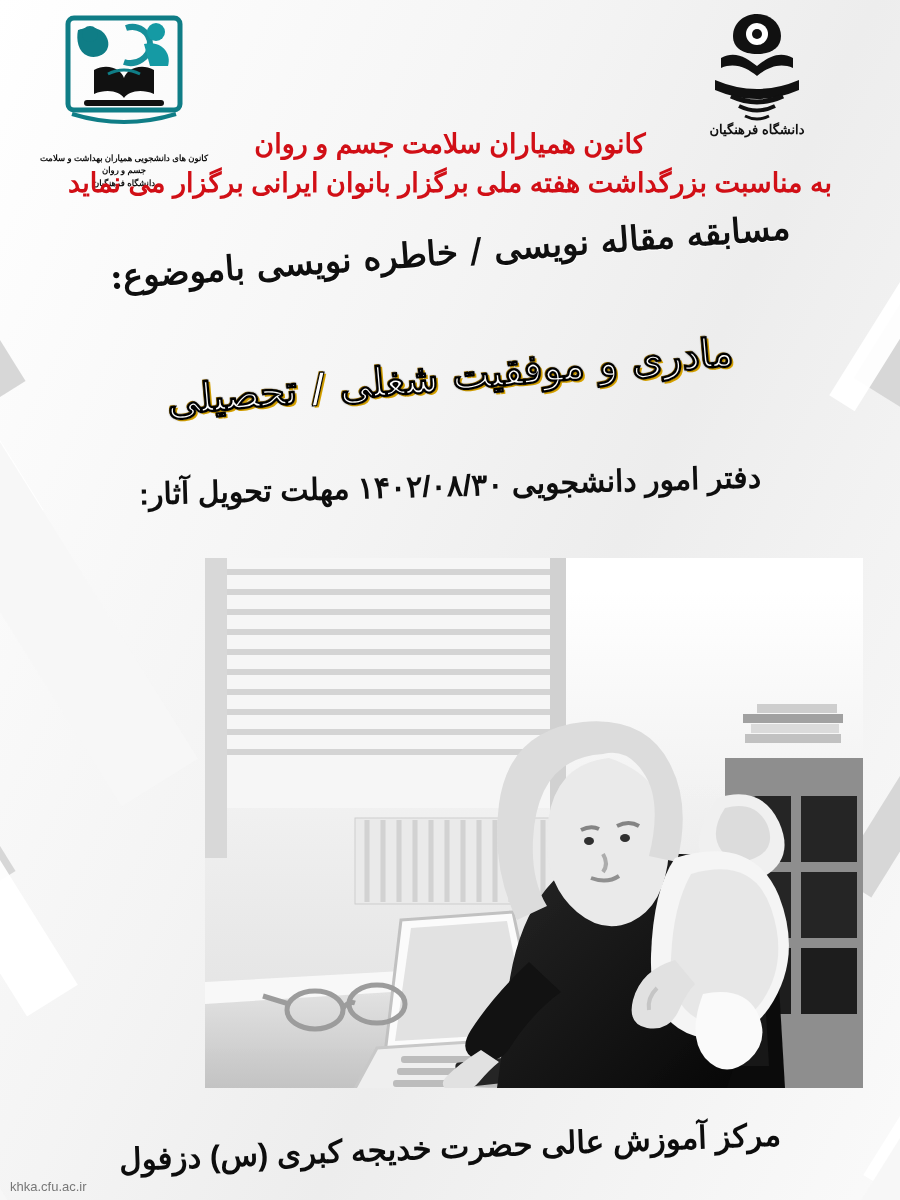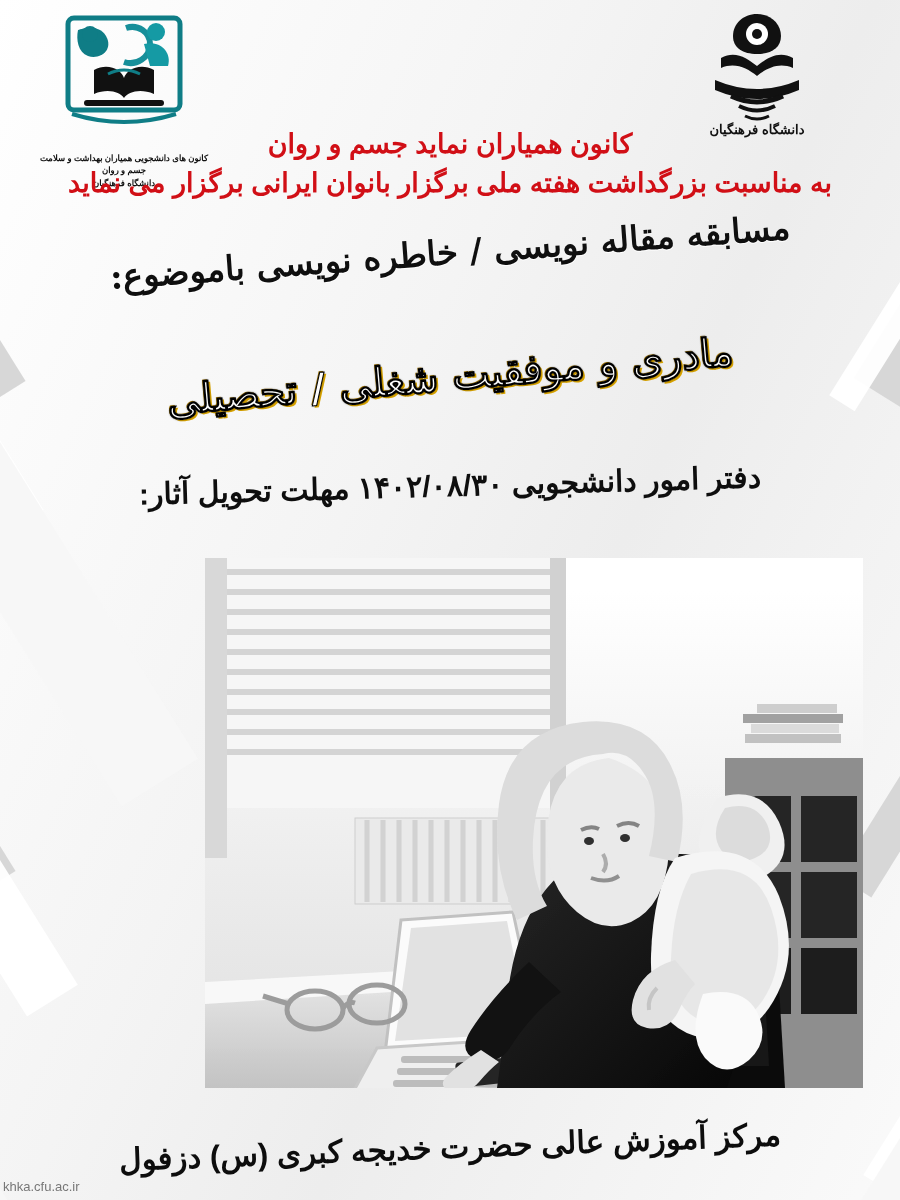--- a/index.html
+++ b/index.html
@@ -135,21 +135,21 @@
 
   
   .footer {
     position: absolute; left: 0; right: 0; bottom: 34px;
     text-align: center;
     font-size: 31px; font-weight: 700; color: #0d0d0d;
     transform: rotate(-2.2deg);
     letter-spacing: .3px;
   }
   .watermark {
-    position: absolute; left: 3px; bottom: 6px;
+    position: absolute; left: 10px; bottom: 6px;
     font-size: 13px; color: #777;
     font-family: "Liberation Sans", sans-serif;
     direction: ltr;
   }
 </style>
 </head>
 <body>
 
 <div id="poster">
 
@@ -195,21 +195,21 @@
       <path d="M16 48 C30 40 42 48 52 56 C62 48 74 40 88 48 L88 58 C74 52 62 58 52 66 C42 58 30 52 16 58 Z" fill="#111"></path>
       <path d="M10 70 q42 18 84 0 l0 10 q-42 18 -84 0 Z" fill="#111"></path>
       <path d="M26 86 q26 12 52 0" fill="none" stroke="#111" stroke-width="5"></path>
       <path d="M34 96 q18 9 36 0" fill="none" stroke="#111" stroke-width="4"></path>
       <path d="M40 106 q12 6 24 0" fill="none" stroke="#111" stroke-width="3"></path>
     </svg>
     <div class="cap">دانشگاه فرهنگیان</div>
   </div>
 
   <div class="head-block">
-    <div class="head-line1">کانون همیاران نماید جسم و روان</div>
+    <div class="head-line1">کانون همیاران سلامت جسم و روان</div>
     <div class="head-line2">به مناسبت بزرگداشت هفته ملی برگزار بانوان ایرانی برگزار می نماید</div>
   </div>
 
   <div class="contest-1">مسابقه مقاله نویسی / خاطره نویسی باموضوع:</div>
   <div class="contest-2">مادری و موفقیت شغلی / تحصیلی</div>
 
   <div class="deadline">
     <span>دفتر امور دانشجویی</span>
     <span class="date">۱۴۰۲/۰۸/۳۰</span>
     <span>مهلت تحویل آثار:</span>

